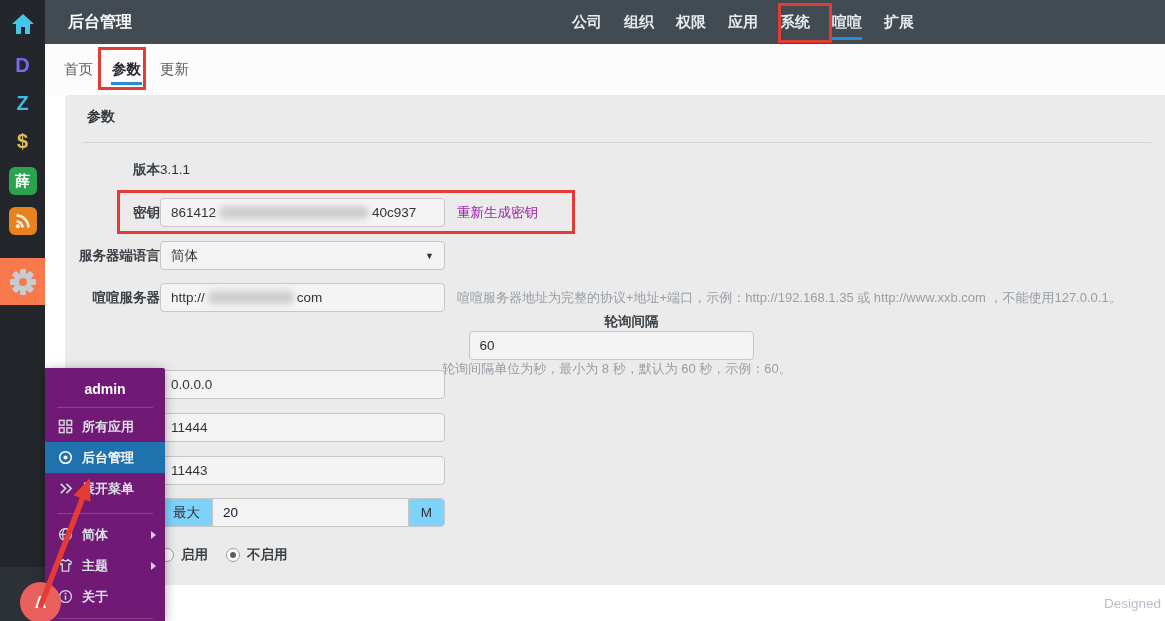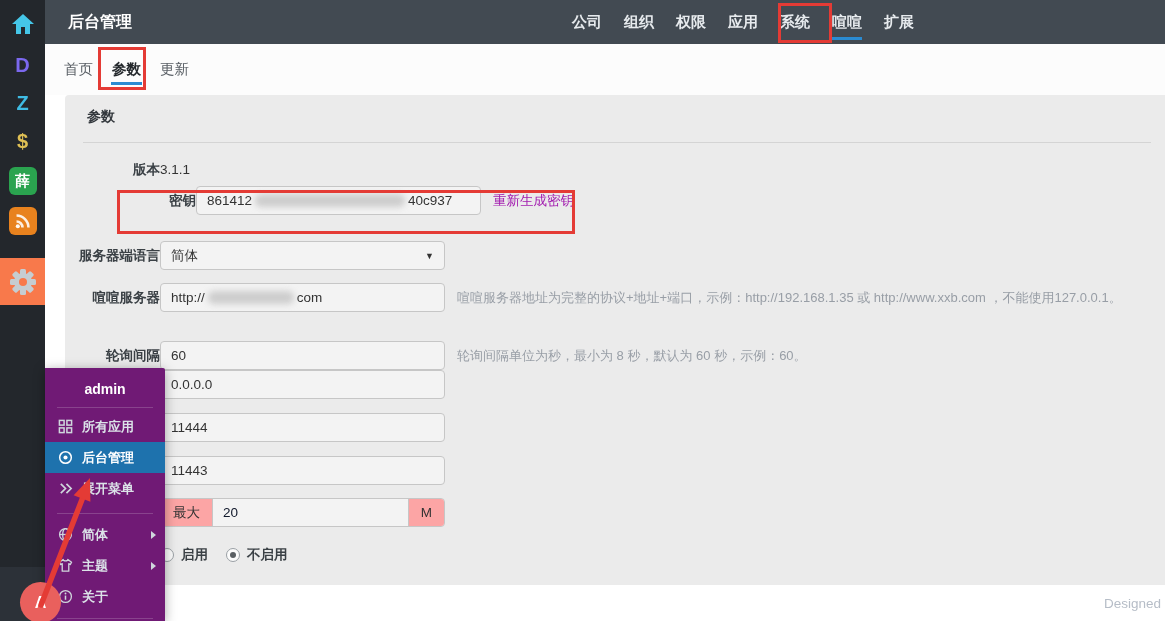--- a/index.html
+++ b/index.html
@@ -29,21 +29,21 @@
   .flbl { width:95px; flex:none; text-align:right; font-weight:bold; font-size:13.5px; color:#3a4045; }
   .fval { font-size:13.5px; color:#333; }
   .ibox { width:285px; height:29px; flex:none; background:#f3f3f3; border:1px solid #c6c6c6; border-radius:4px; padding:0 10px; font-size:13.5px; color:#333; display:flex; align-items:center; }
   input.ibox { display:block; line-height:27px; outline:none; }
   .blur-patch { display:inline-block; height:13px; border-radius:6px; background:#cdcdcd; filter:blur(3px); margin:0 3px; }
   .help { margin-left:12px; font-size:13px; color:#989ea6; white-space:nowrap; }
   .link { margin-left:12px; font-size:13.5px; color:#a21caf; cursor:pointer; text-decoration:none; }
   .selbox { justify-content:space-between; cursor:pointer; }
   .sel-caret { font-size:9px; color:#333; }
   .igroup { width:285px; height:29px; flex:none; display:flex; border:1px solid #c6c6c6; border-radius:4px; background:#f3f3f3; overflow:hidden; }
-  .iaddon { display:flex; align-items:center; padding:0 12px; font-size:13.5px; color:#333; background:#fca5a5; flex:none;text-align:right; }
+  .iaddon { display:flex; align-items:center; padding:0 12px; font-size:13.5px; color:#333; background:#7dd3fc; flex:none;text-align:right; }
   .iaddon.first { border-right:1px solid #c6c6c6; }
   .iaddon.last { border-left:1px solid #c6c6c6; }
   .icell { flex:1; display:flex; align-items:center; padding:0 10px; font-size:13.5px; color:#0f172a; }
   .radio-opt { display:flex; align-items:center; margin-right:18px; cursor:pointer; }
   .radio-dot { width:14px; height:14px; border-radius:50%; border:1px solid #9aa0a5; background:#fbfbfb; position:relative; margin-right:7px; flex:none; }
   .radio-dot.on::after { content:""; position:absolute; left:3px; top:3px; width:6px; height:6px; border-radius:50%; background:#5a5f63; }
   .radio-lbl { font-size:13.5px; font-weight:bold; color:#3a4045; }
 
   
   .footer { position:absolute; left:45px; top:585px; right:0; height:36px; background:#fff; }
@@ -109,21 +109,21 @@
 
   <div class="panel">
     <div class="panel-heading">参数</div>
     <div class="panel-divider"></div>
 
     <div class="frow" style="top:60px;">
       <span class="flbl">版本</span>
       <span class="fval">3.1.1</span>
     </div>
 
-    <div class="frow" style="top:91px;padding-left:36px;">
+    <div class="frow" style="top:103px;">
       <span class="flbl">密钥</span>
       <div class="ibox">
         <span>861412</span>
         <span class="blur-patch" style="width:150px;"></span>
         <span>40c937</span>
       </div>
       <a class="link">重新生成密钥</a>
     </div>
 
     <div class="frow" style="top:146px;">
@@ -137,21 +137,21 @@
     <div class="frow" style="top:188px;">
       <span class="flbl">喧喧服务器</span>
       <div class="ibox">
         <span>http://</span>
         <span class="blur-patch" style="width:86px;"></span>
         <span>com</span>
       </div>
       <span class="help">喧喧服务器地址为完整的协议+地址+端口，示例：http://192.168.1.35 或 http://www.xxb.com ，不能使用127.0.0.1。</span>
     </div>
 
-    <div class="frow" style="top:246px;">
+    <div class="frow" style="top:218px;flex-direction:column;">
       <span class="flbl">轮询间隔</span>
       <input class="ibox" readonly="" value="60" style="">
       <span class="help">轮询间隔单位为秒，最小为 8 秒，默认为 60 秒，示例：60。</span>
     </div>
 
     <div class="frow" style="top:275px;">
       <span class="flbl"></span>
       <input class="ibox" readonly="" value="0.0.0.0" style="">
     </div>
 

